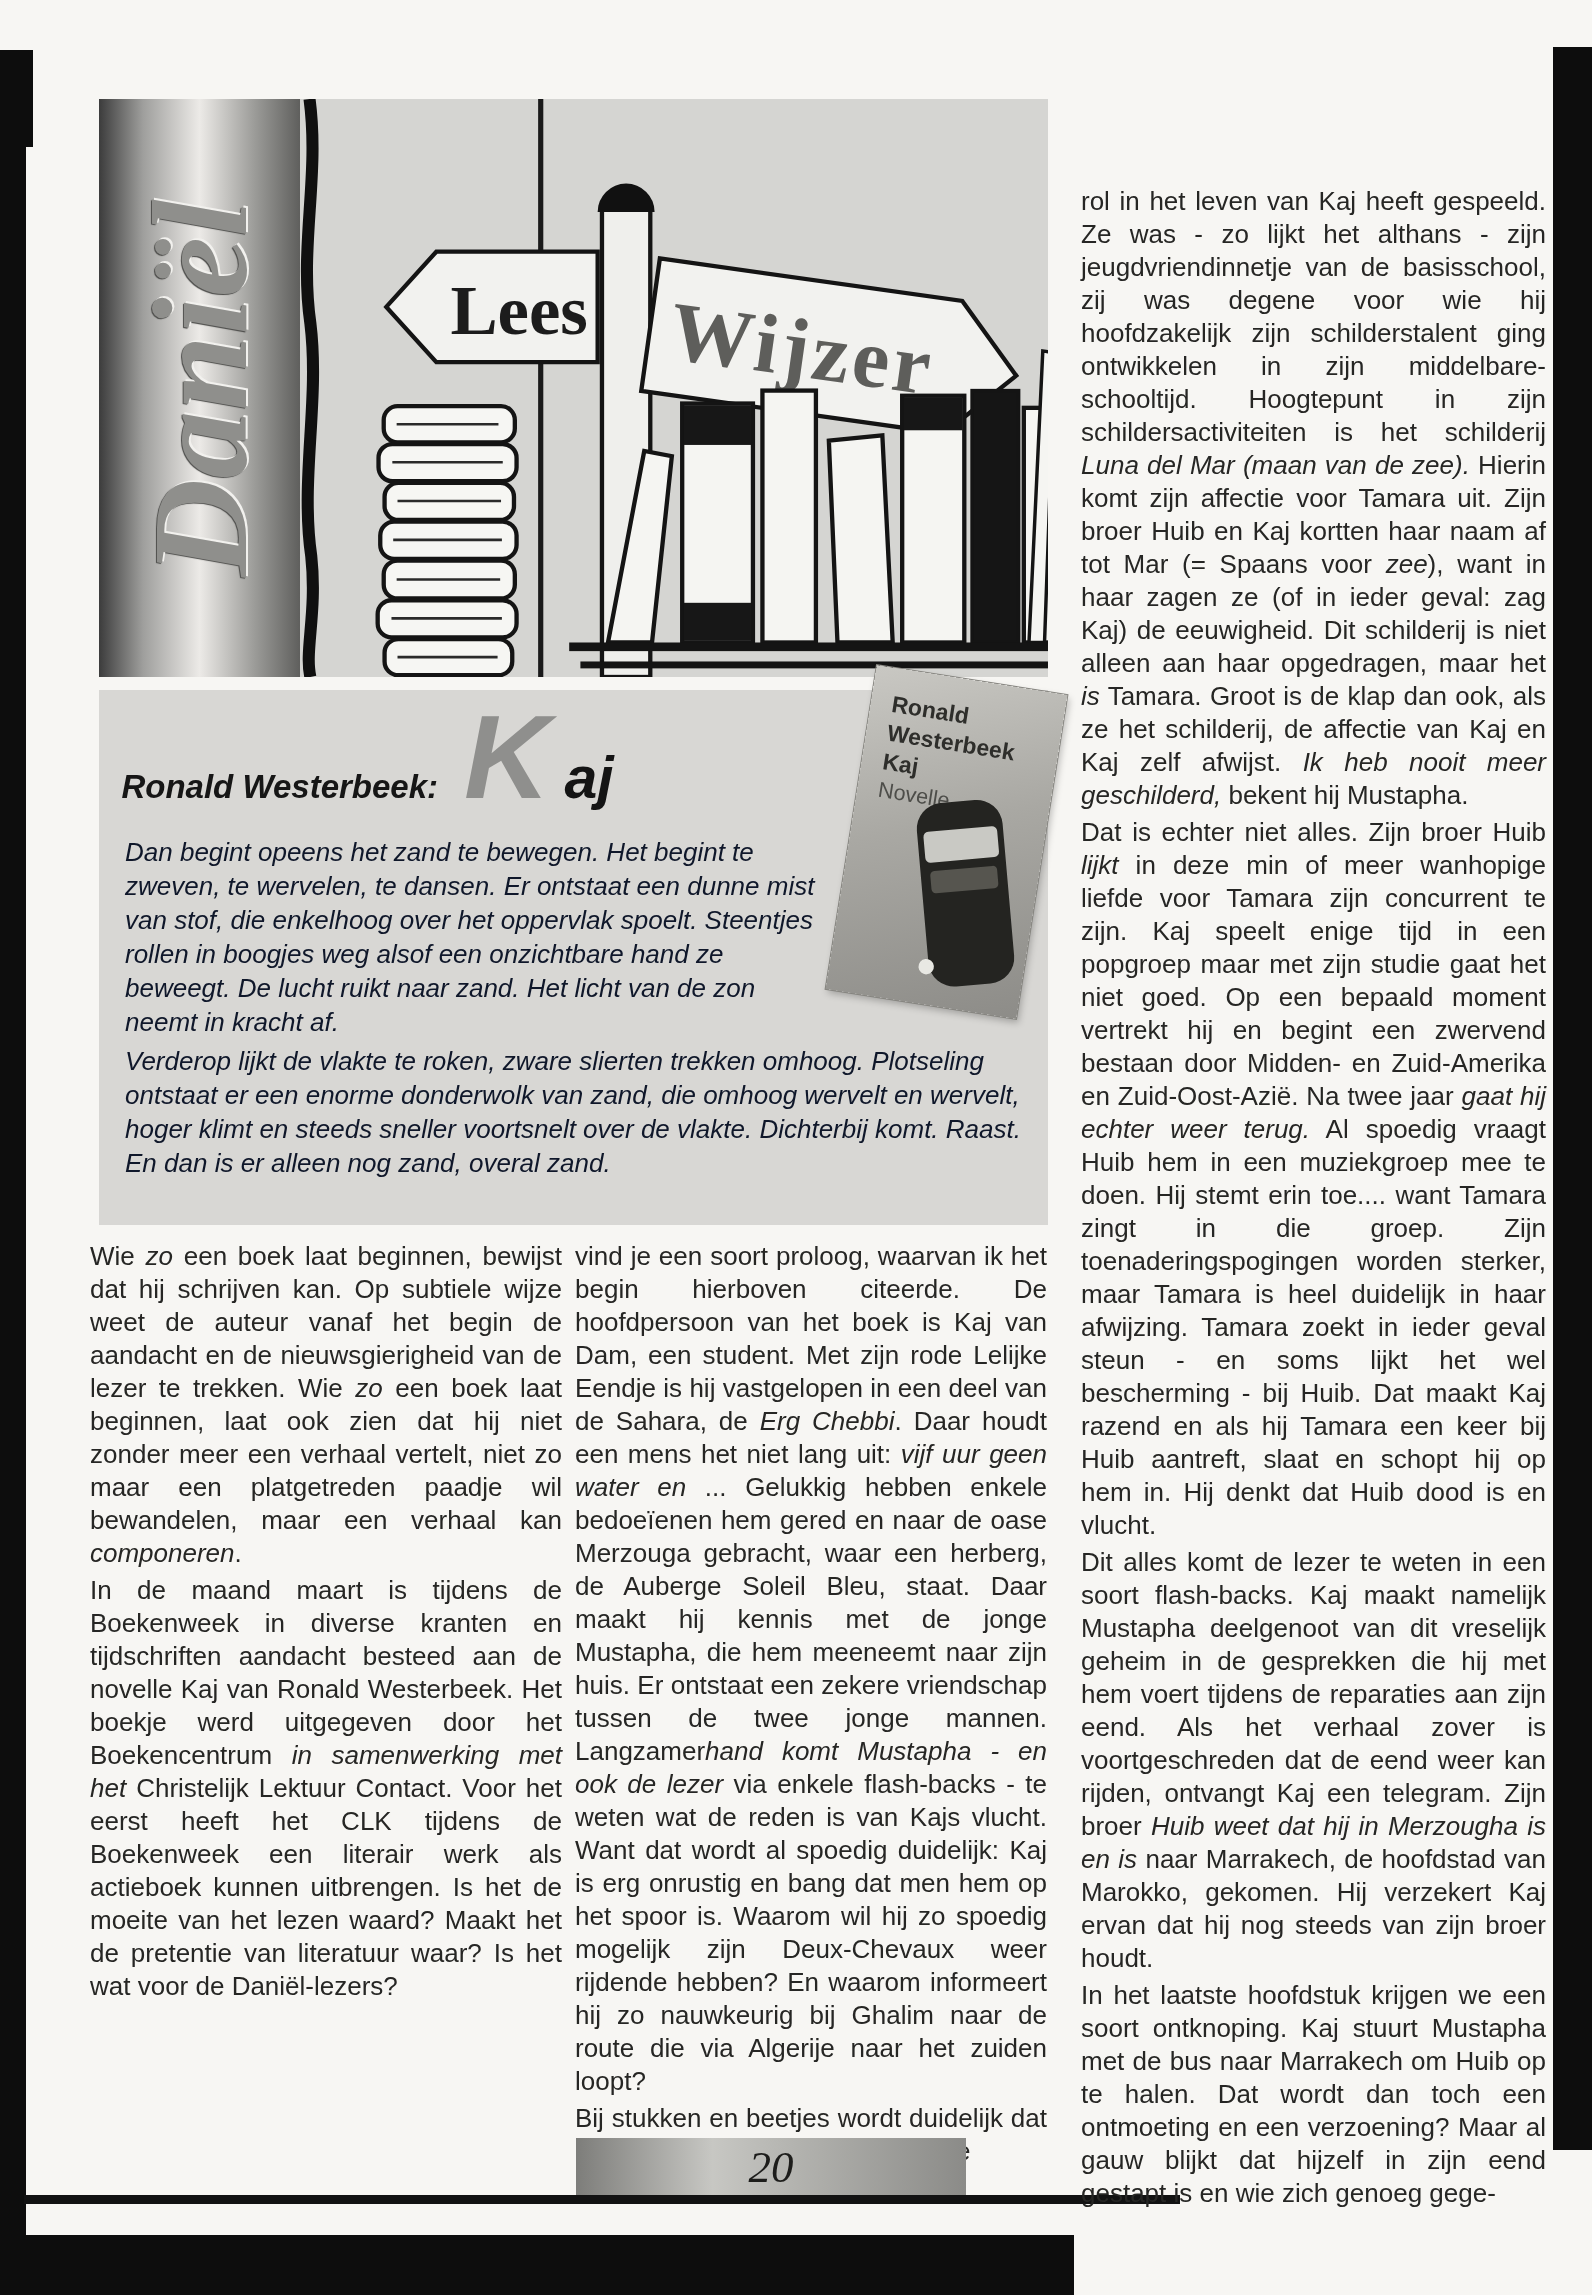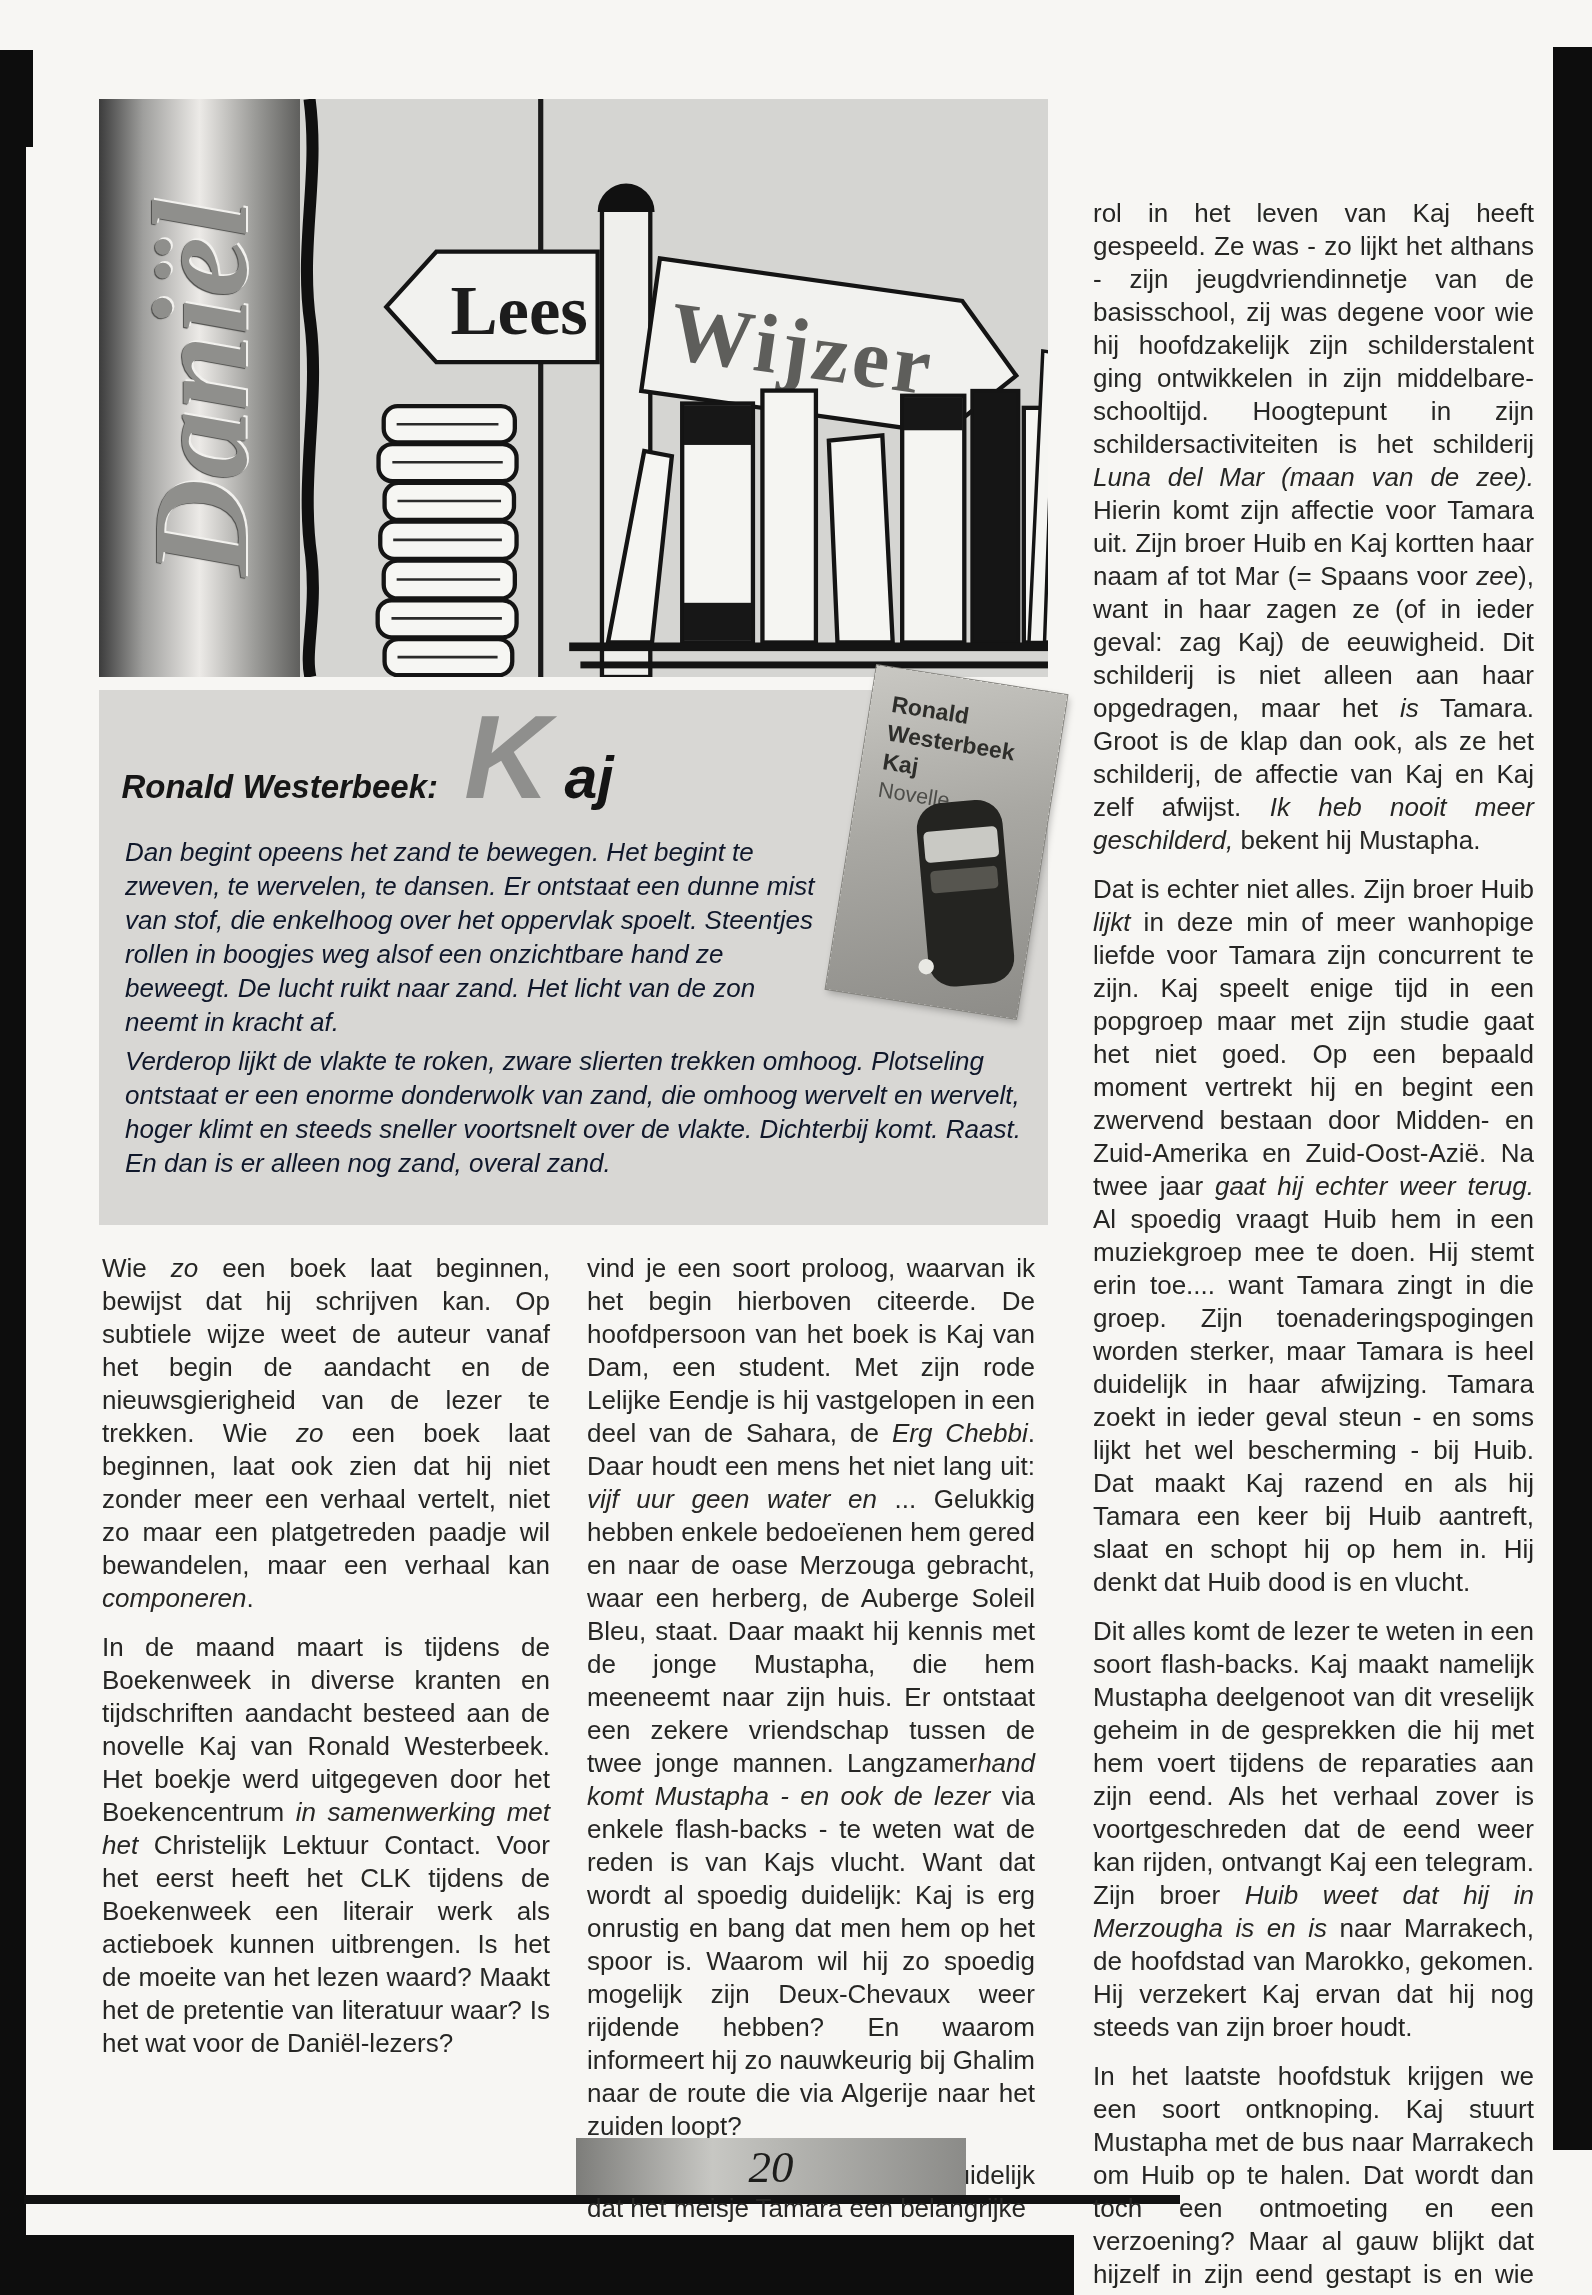--- a/index.html
+++ b/index.html
@@ -46,21 +46,21 @@
     background:linear-gradient(160deg,#c9c8c3 0%,#a9a8a3 45%,#8d8c88 100%);
     box-shadow:0 0 0 0.9px #85847f, 2.6px 3.5px 7px rgba(0,0,0,.25);
   }
   .cover-text { padding:22.4px 0 0 21px; }
   .cover-text .l1 { font-size:23px; font-weight:bold; color:#2e2e2b; line-height:1.25; }
   .cover-text .l2 { font-size:21.6px; color:#4d4d49; line-height:1.3; }
   .cover-car { position:absolute; right:5.2px; bottom:7px; }
 
   
   .col { position:absolute; font-size:26px; line-height:33px; text-align:justify; color:#262624; hyphens:auto; -webkit-hyphens:auto; }
-  .col p { margin:16px; }
+  .col p { margin:4px; }
   .col i { font-style:italic; }
   .col1 { left:86px;  top:1236px; width:480px; }
   .col2 { left:571px;  top:1236px; width:480px; }
   .col3 { left:1077px; top:181px;  width:473px; }
 
   
   .page-num-bar {
     position:absolute; left:576px; top:2138px; width:390px; height:57px;
     background:linear-gradient(90deg,#7d7d7a 0%,#c7c7c3 35%,#b4b4b0 55%,#8b8b88 100%);
     display:flex; align-items:center; justify-content:center;

